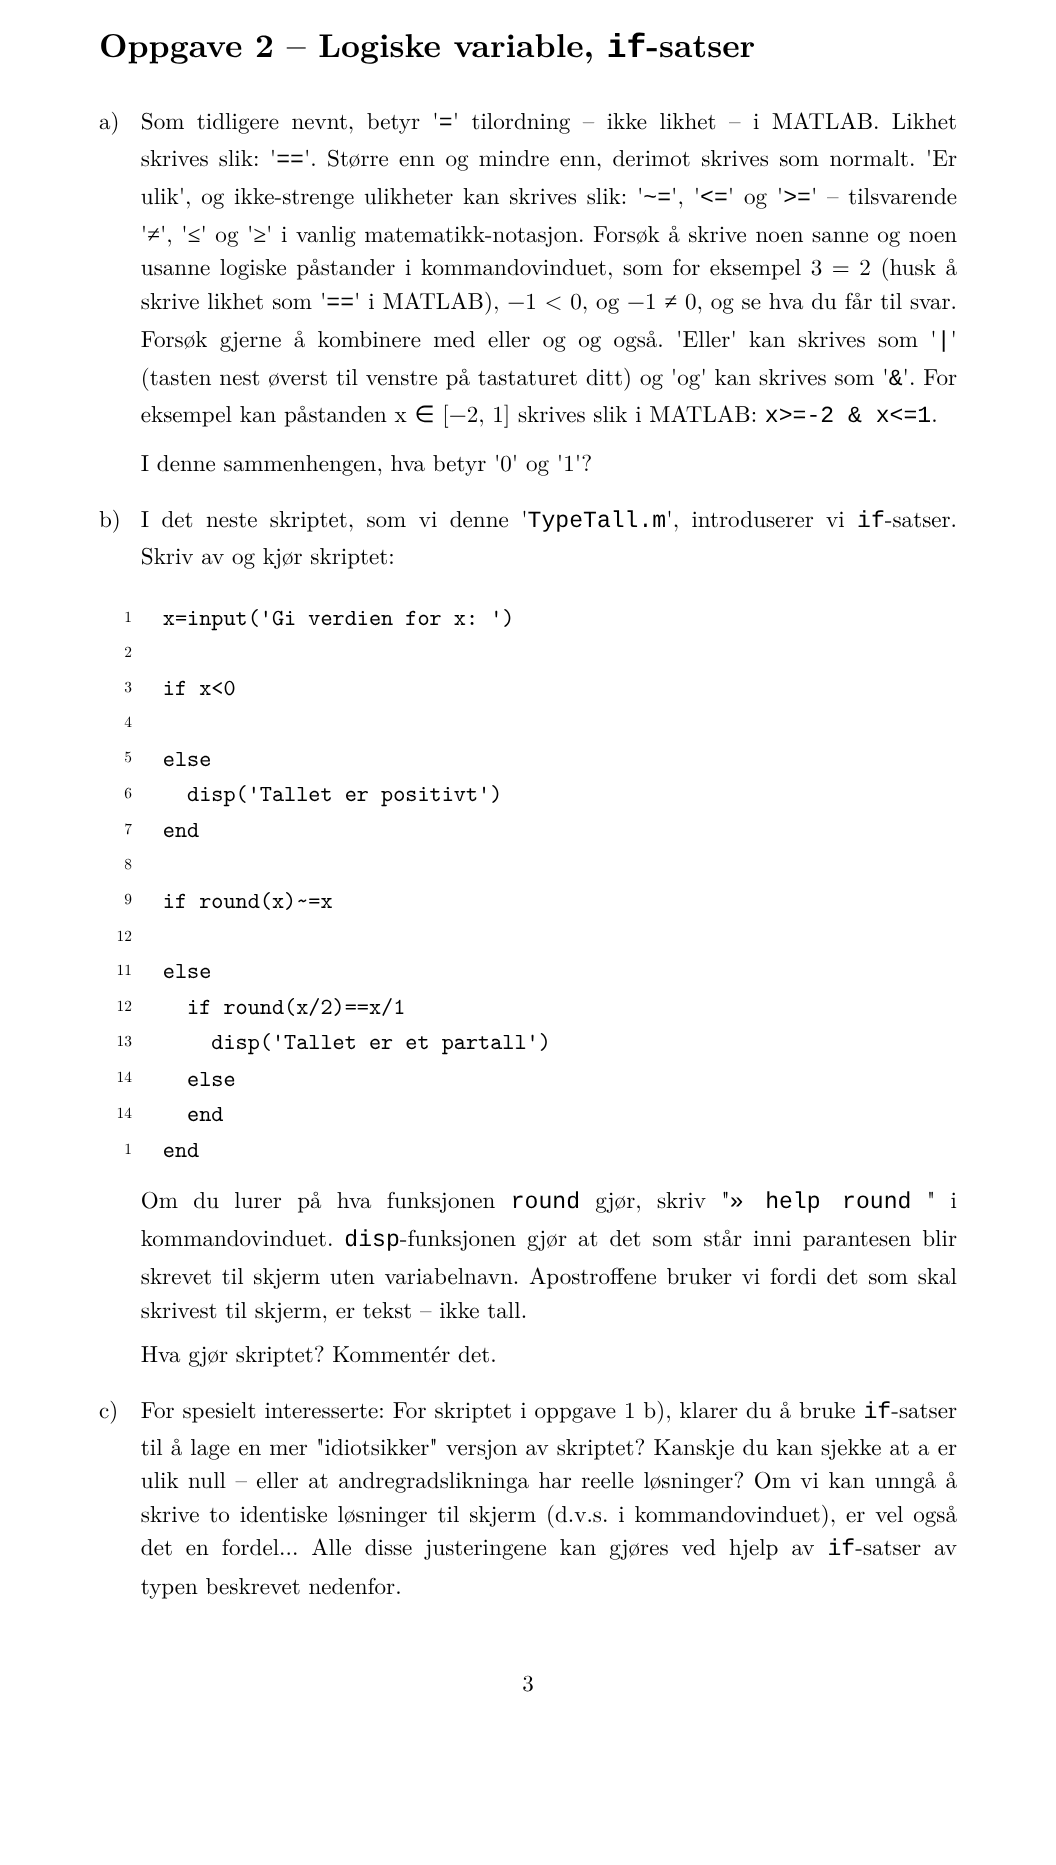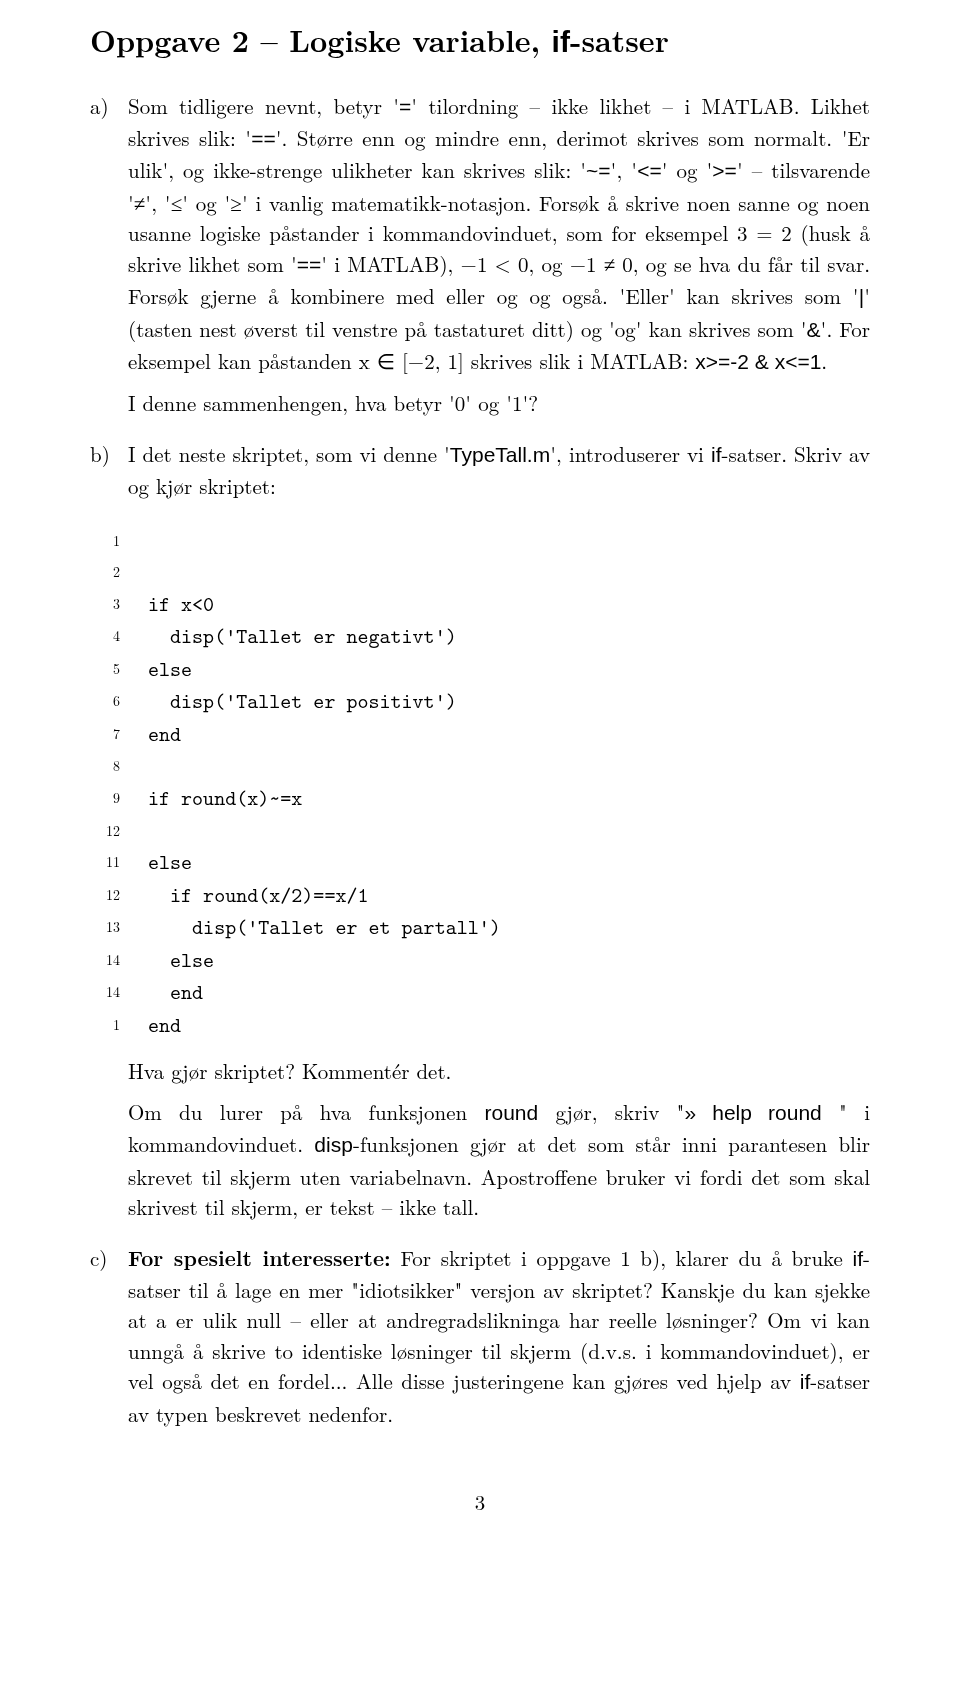--- a/index.html
+++ b/index.html
@@ -12,21 +12,21 @@
     padding: 18px 90px 40px 90px;
     width: 960px;
     box-sizing: border-box;
   }
   h1.title {
     font-size: 30px;
     font-weight: bold;
     margin: 0 0 26px 0;
   }
   .tt {
-    font-family: Liberation Sans, sans-serif;
+    font-family: Liberation Mono, monospace;
   }
   .item-list {
     margin: 0;
     padding: 0;
   }
   .item {
     display: flex;
     margin-bottom: 10px;
   }
   .item-label {
@@ -61,21 +61,21 @@
   }
   .code-text {
     white-space: pre;
   }
   .page-number {
     text-align: center;
     margin-top: 48px;
     font-size: 21px;
   }
   .italic { }
-  .bold { font-weight: bold; }
+  .bold { font-weight: normal; }
 </style>
 </head>
 <body>
 
 <h1 class="title">
   <span>Oppgave 2 – Logiske variable, </span><span class="tt">if</span><span>-satser</span>
 </h1>
 
 <div class="item-list">
 
@@ -96,32 +96,32 @@
         <span>I det neste skriptet, som vi denne '</span><span class="tt">TypeTall.m</span><span>', introduserer vi </span><span class="tt">if</span><span>-satser. Skriv av og kjør skriptet:</span>
       </p>
     </div>
   </div>
 
 </div>
 
 <div class="code-block" id="code-block">
     <div class="code-line">
       <span class="lineno">1</span>
+      <span class="code-text">x=input('Gi verdien for x: ')</span>
     </div>
     <div class="code-line">
       <span class="lineno">2</span>
       <span class="code-text"></span>
     </div>
     <div class="code-line">
       <span class="lineno">3</span>
       <span class="code-text">if x&lt;0</span>
     </div>
     <div class="code-line">
       <span class="lineno">4</span>
-      <span class="code-text">  disp('Tallet er negativt')</span>
     </div>
     <div class="code-line">
       <span class="lineno">5</span>
       <span class="code-text">else</span>
     </div>
     <div class="code-line">
       <span class="lineno">6</span>
       <span class="code-text">  disp('Tallet er positivt')</span>
     </div>
     <div class="code-line">
@@ -162,24 +162,24 @@
     <div class="code-line">
       <span class="lineno">1</span>
       <span class="code-text">end</span>
     </div>
   </div>
 
 <div class="item-list">
   <div class="item">
     <div class="item-label"></div>
     <div class="item-body">
-      <p>Hva gjør skriptet? Kommentér det.</p>
       <p>
         <span>Om du lurer på hva funksjonen </span><span class="tt">round</span><span> gjør, skriv "</span><span class="tt">» help round</span><span> " i kommandovinduet. </span><span class="tt">disp</span><span>-funksjonen gjør at det som står inni parantesen blir skrevet til skjerm uten variabelnavn. Apostroffene bruker vi fordi det som skal skrivest til skjerm, er tekst – ikke tall.</span>
       </p>
+      <p>Hva gjør skriptet? Kommentér det.</p>
     </div>
   </div>
 
   <div class="item">
     <div class="item-label">c)</div>
     <div class="item-body">
       <p>
         <span class="bold">For spesielt interesserte:</span><span> For skriptet i oppgave 1 b), klarer du å bruke </span><span class="tt">if</span><span>-satser til å lage en mer "idiotsikker" versjon av skriptet? Kanskje du kan sjekke at </span><span class="italic">a</span><span> er ulik null – eller at andregradslikninga har reelle løsninger? Om vi kan unngå å skrive to identiske løsninger til skjerm (d.v.s. i kommandovinduet), er vel også det en fordel... Alle disse justeringene kan gjøres ved hjelp av </span><span class="tt">if</span><span>-satser av typen beskrevet nedenfor.</span>
       </p>
     </div>

